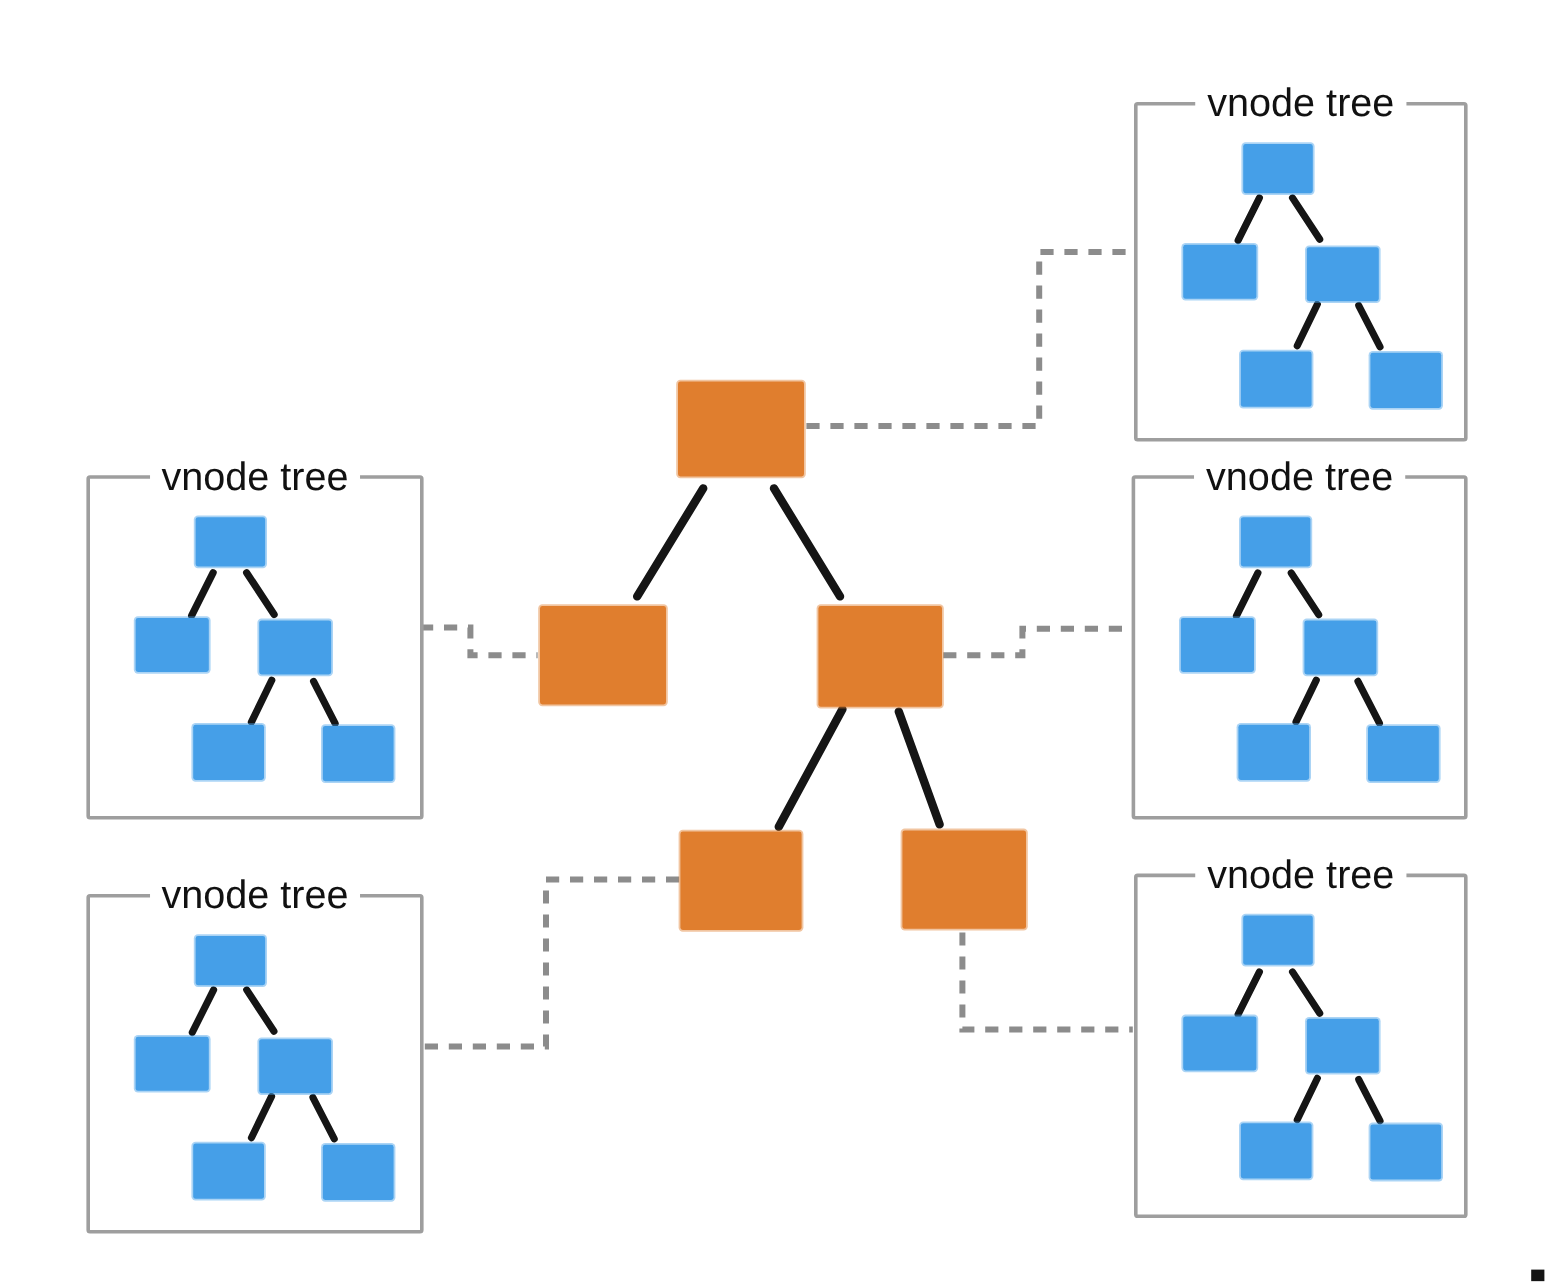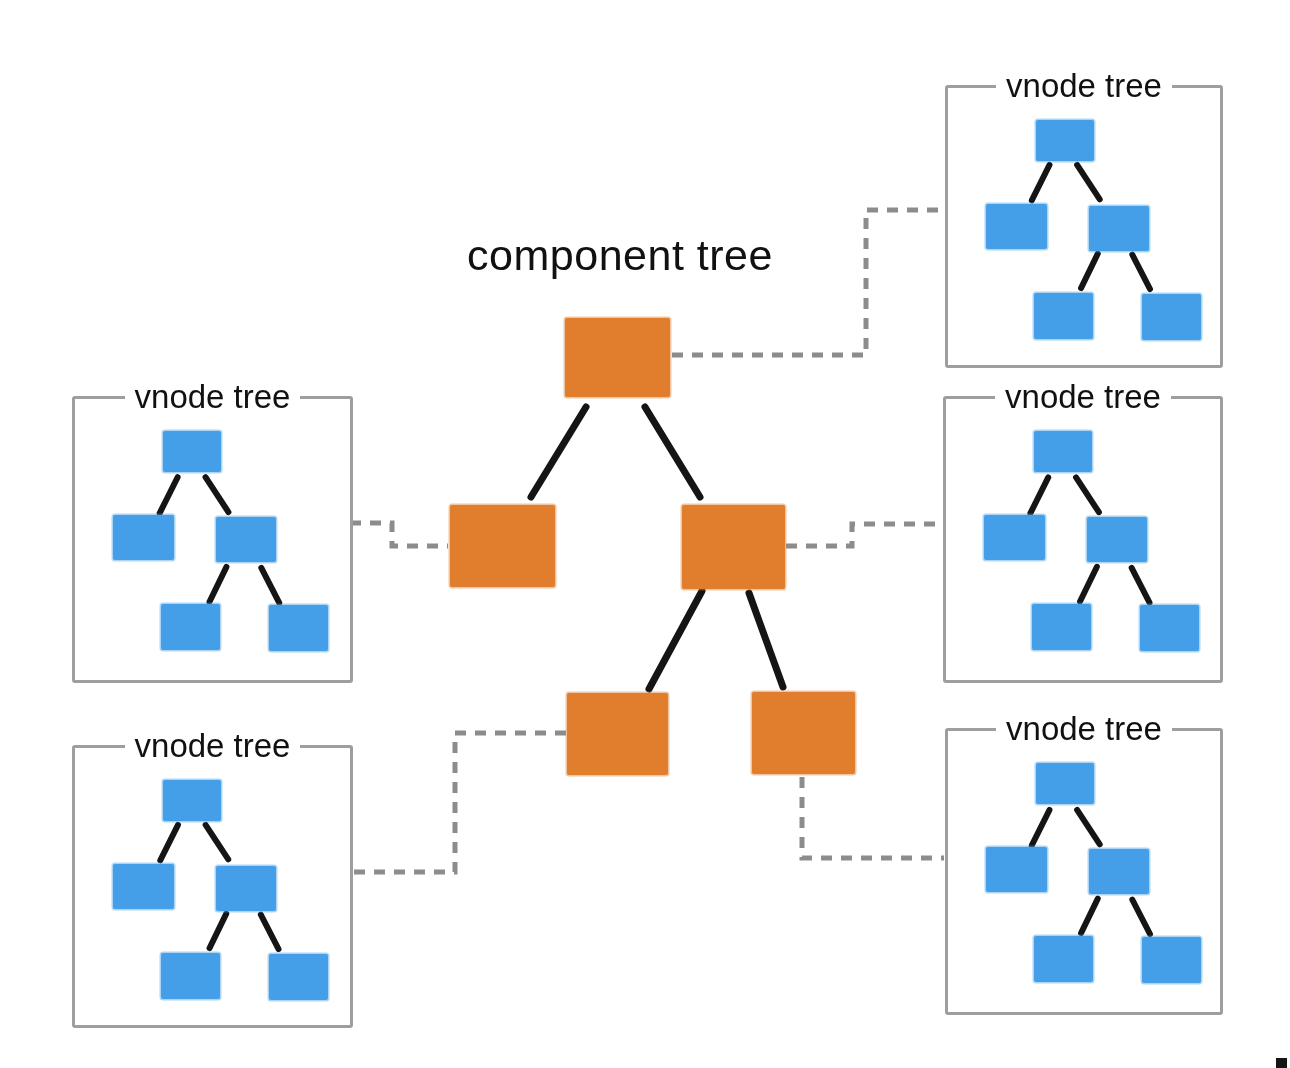--- a/index.html
+++ b/index.html
@@ -71,21 +71,20 @@
     </g>
     <g>
       <path class="clink" d="M672 355 L866 355 L866 210 L944 210"></path>
       <path class="clink" d="M786 546 L852 546 L852 524 L942 524"></path>
       <path class="clink" d="M350 523 L392 523 L392 546 L448 546"></path>
       <path class="clink" d="M566 733 L455 733 L455 872 L350 872"></path>
       <path class="clink" d="M802 777 L802 858 L944 858"></path>
     </g>
   </svg>
 
-  <div class="ctitle">component tree</div>
 
   <div class="cnode n-root"></div>
   <div class="cnode n-left"></div>
   <div class="cnode n-right"></div>
   <div class="cnode n-bleft"></div>
   <div class="cnode n-bright"></div>
 
   <div class="vbox pos-tr">
     <span class="vtitle">vnode tree</span>
     <svg class="vedges" viewBox="0 0 276 281">

